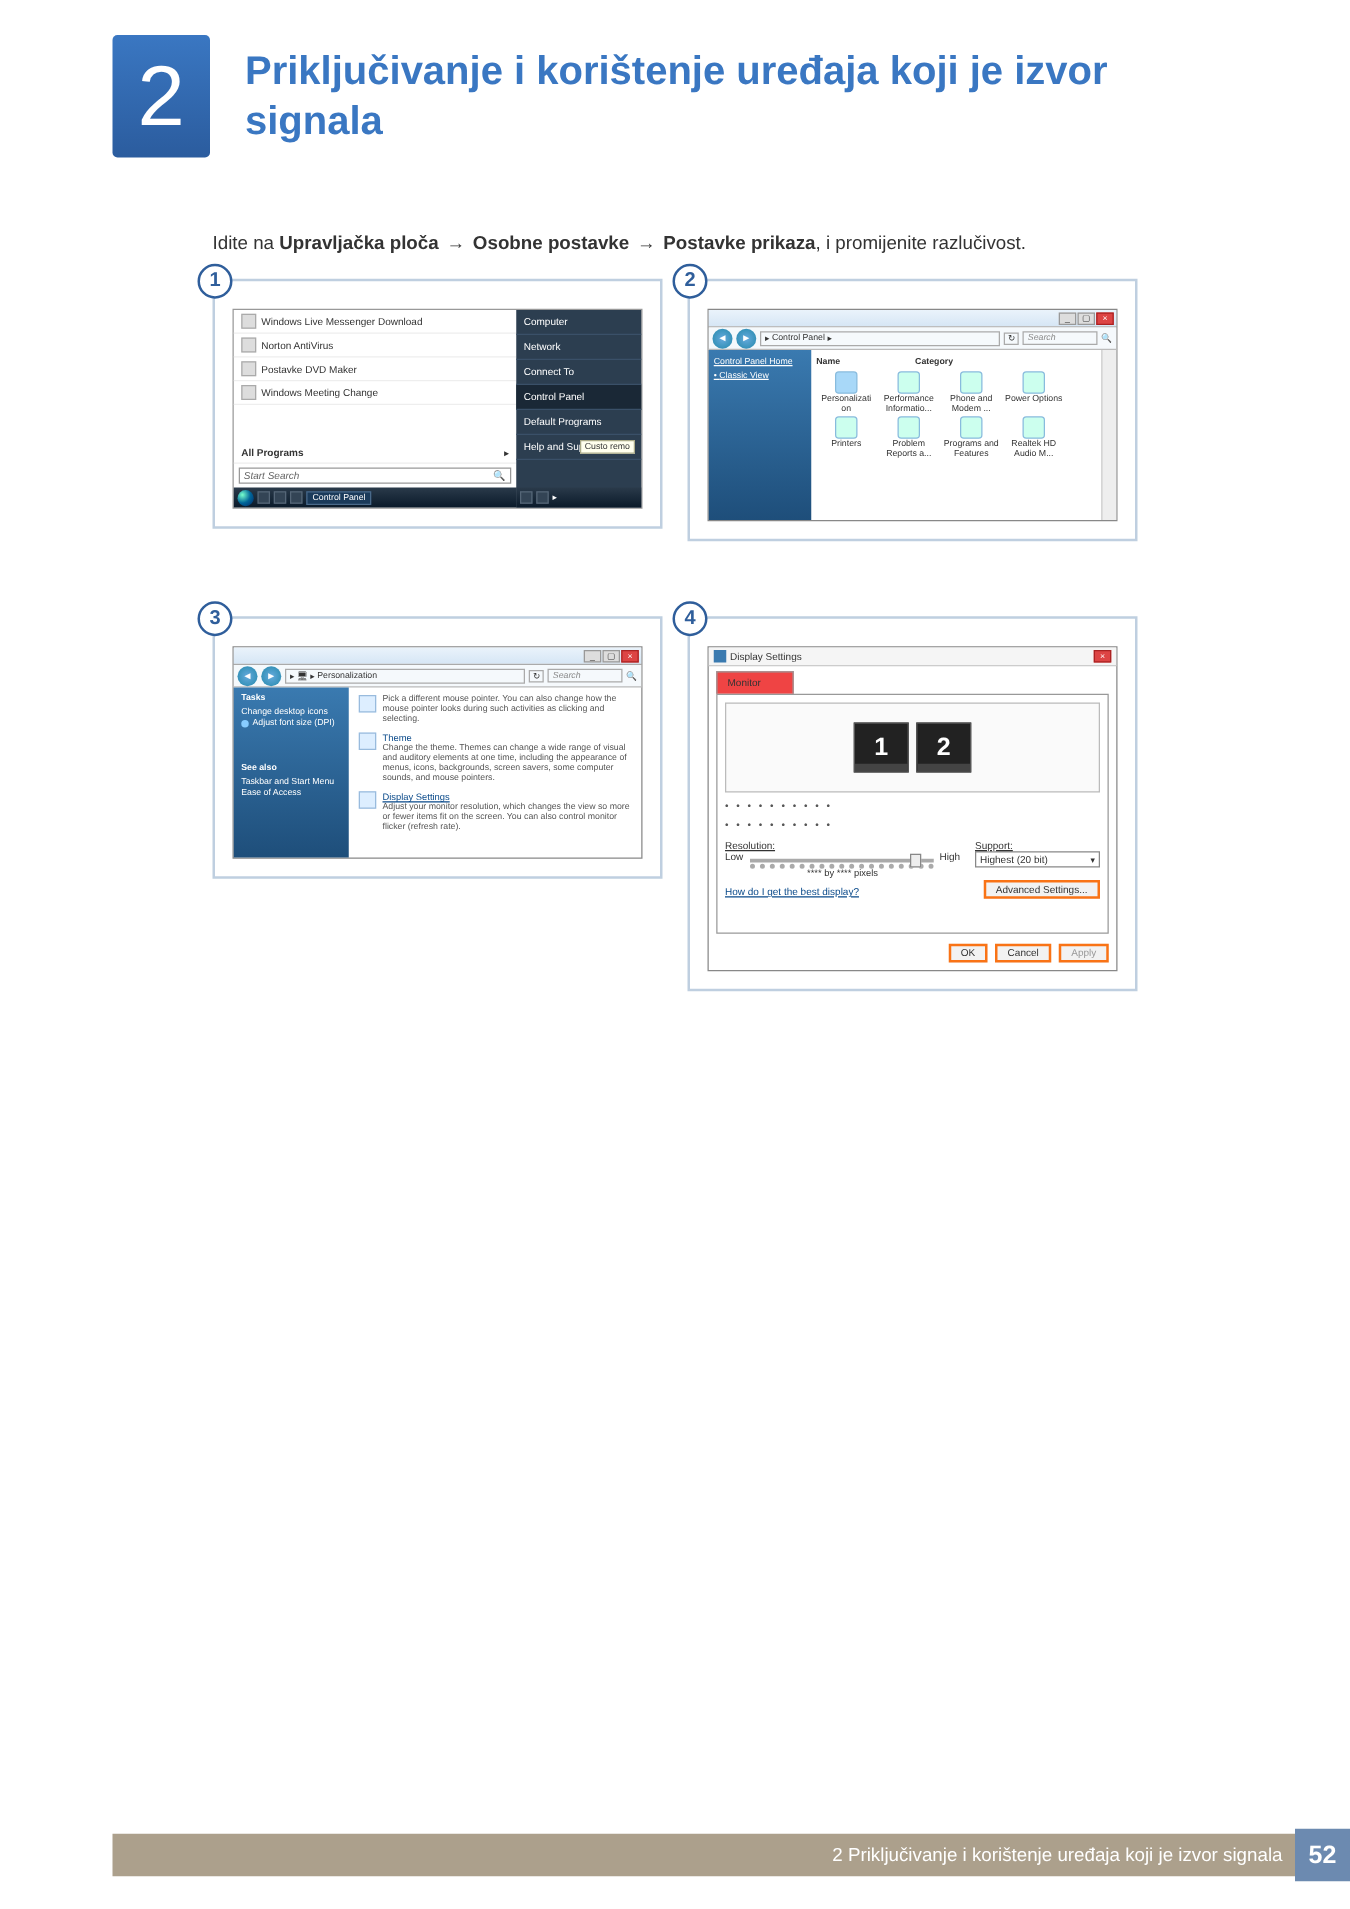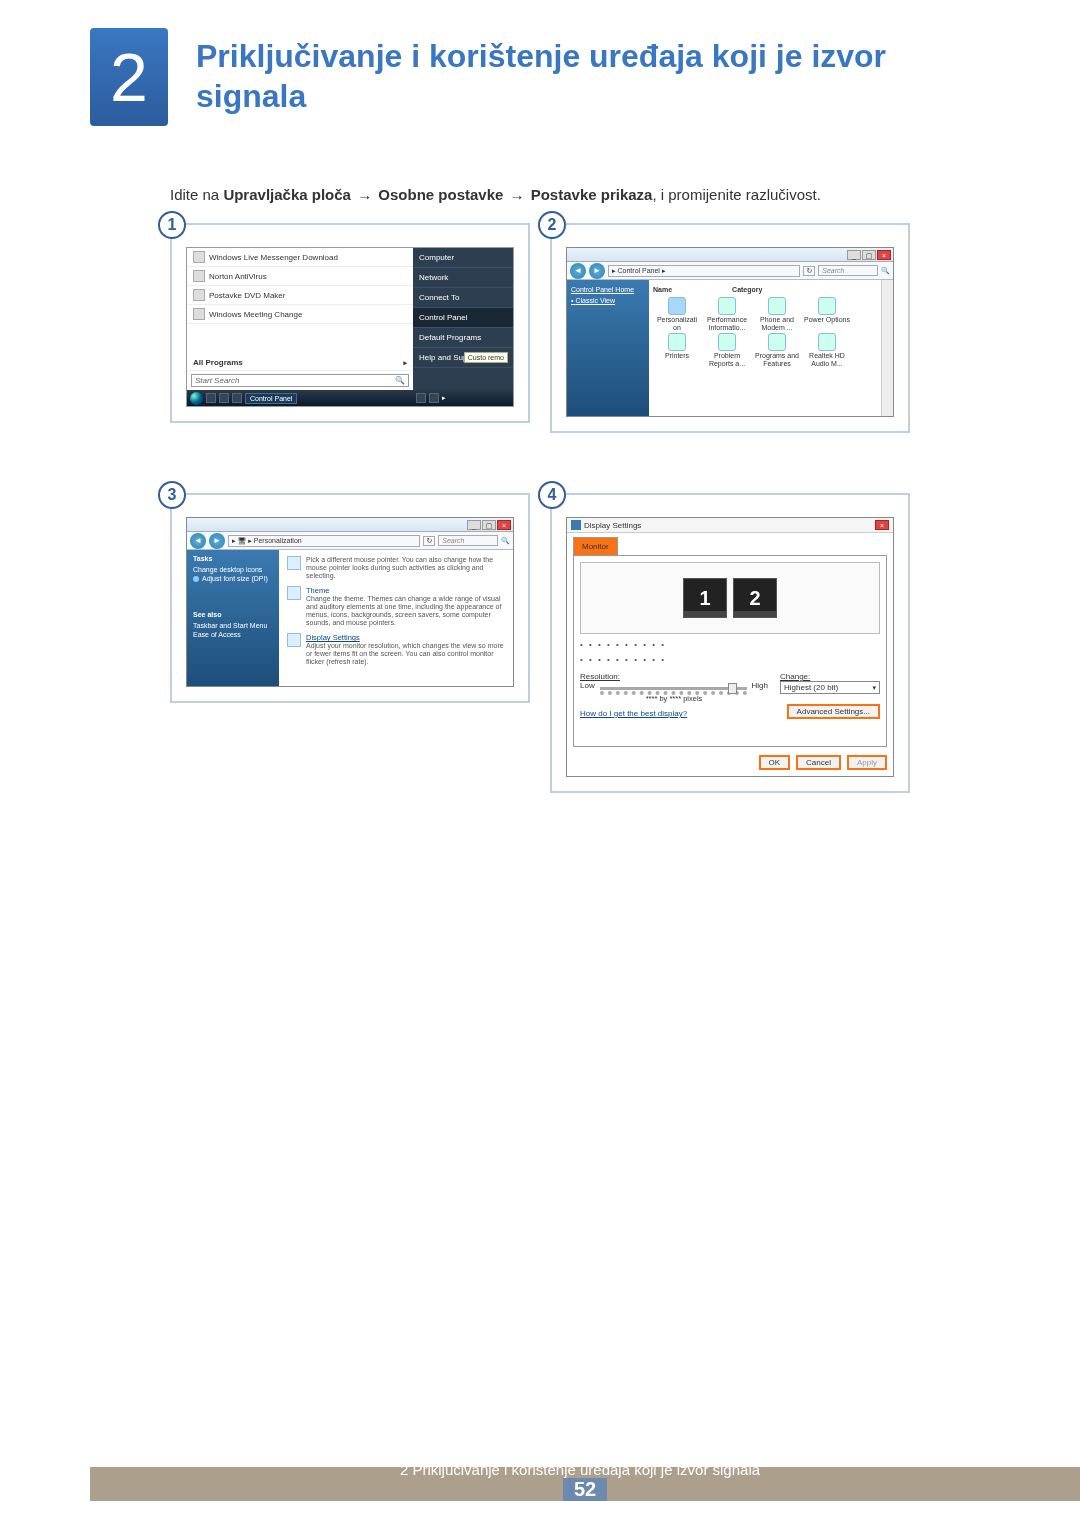--- a/index.html
+++ b/index.html
@@ -129,21 +129,21 @@
   .s3-item{display:flex;gap:5px;margin-bottom:6px;}
   .s3-item .mico{width:14px;height:14px;background:#def;border:1px solid #9bd;flex-shrink:0;}
   .s3-item .ttl{color:#0a4a8a;font-size:7.5px;}
   .s3-item.und .ttl{text-decoration:underline;}
   .s3-item .dsc{color:#555;line-height:1.15;}
   
   .s4{border:1px solid #888;font-size:8px;height:260px;display:flex;flex-direction:column;background:#fff;}
   .s4-title{height:15px;background:#f5f5f5;border-bottom:1px solid #ccc;display:flex;align-items:center;padding:0 4px;gap:3px;}
   .s4-tico{width:10px;height:10px;background:#3a7ab0;}
   .s4-title .sp{flex:1;}
-  .s4-tab{border:1px solid #999;border-bottom:none;padding:4px 8px;margin:4px 0 0 6px;width:45px;background:#f97316;}
+  .s4-tab{border:1px solid #999;border-bottom:none;padding:4px 8px;margin:4px 0 0 6px;width:62px;background:#ef4444;}
   .s4-panel{flex:1;border:1px solid #999;margin:0 6px 4px 6px;padding:6px;display:flex;flex-direction:column;}
   .mon-box{height:72px;border:1px solid #bbb;display:flex;align-items:center;justify-content:center;gap:6px;background:#fafafa;}
   .mon{width:44px;height:40px;background:#222;color:#fff;display:flex;align-items:center;justify-content:center;font-size:20px;font-weight:bold;border:1px solid #555; box-shadow: inset 0 -6px 0 #444;}
   .dotline{letter-spacing:2px;color:#555;margin-top:6px;}
   .ctrl-row{display:flex;gap:12px;margin-top:8px;}
   .ctrl-col{flex:1;}
   .ul{text-decoration:underline;}
   .slider{height:3px;background:#aaa;position:relative;margin:6px 2px 0 2px;}
   .slider .thumb{position:absolute;right:10px;top:-4px;width:9px;height:11px;background:#eee;border:1px solid #888;}
   .slider .ticks{position:absolute;bottom:-5px;left:0;right:0;border-top:4px dotted #aaa;}
@@ -160,26 +160,25 @@
     position: absolute;
     left: 90px; right: 0; bottom: 26px;
     height: 34px;
     background: #aca08c;
     display: flex;
     align-items: center;
     justify-content: flex-end;
     color: #fff;
     font-size: 15px;
     padding-right: 0;
-    flex-direction: column;
   }
   .footer-text { padding-right: 10px; }
   .footer-page {
     background: #6c8ab0;
-    width: 44px; height: 28px;
+    width: 44px; height: 42px;
     display:flex;align-items:center;justify-content:center;
     font-size: 20px; font-weight: bold;
   }
 </style>
 </head>
 <body>
 
 <div class="page">
   <div class="chapter-row">
     <div class="chapter-box">2</div>
@@ -403,21 +402,21 @@
                 <div class="slider" style="flex:1;">
                     <div class="ticks"></div>
                     <div class="thumb"></div>
                   </div>
                 <span>High</span>
               </div>
               <div class="centered-small">**** by **** pixels</div>
               <div class="link-blue">How do I get the best display?</div>
             </div>
             <div class="ctrl-col" style="max-width:100px;">
-              <span class="ul">Change:</span>
+              <span class="ul">Support:</span>
               <div class="combo">
                   <span>Highest (20 bit)</span>
                 </div>
               <div class="adv-row">
                   <span class="btn">Advanced Settings...</span>
                 </div>
             </div>
           </div>
         </div>
         <div class="btn-row">

